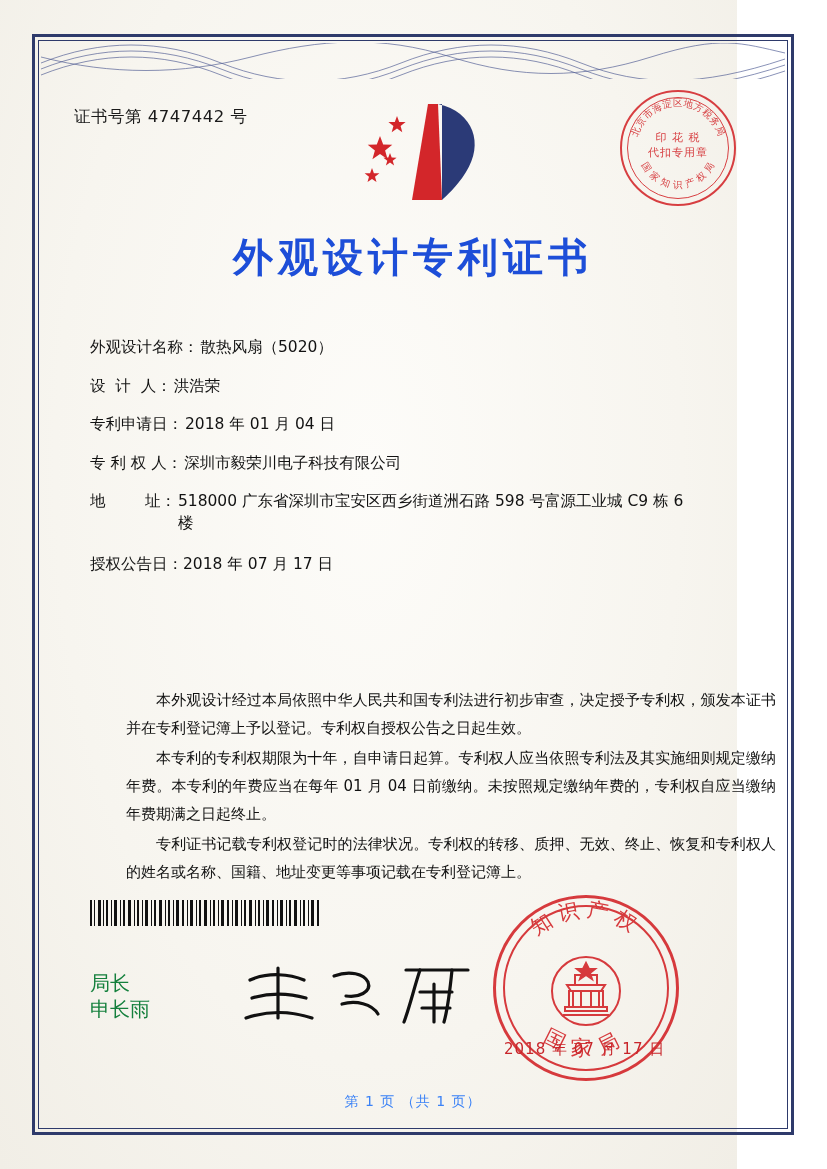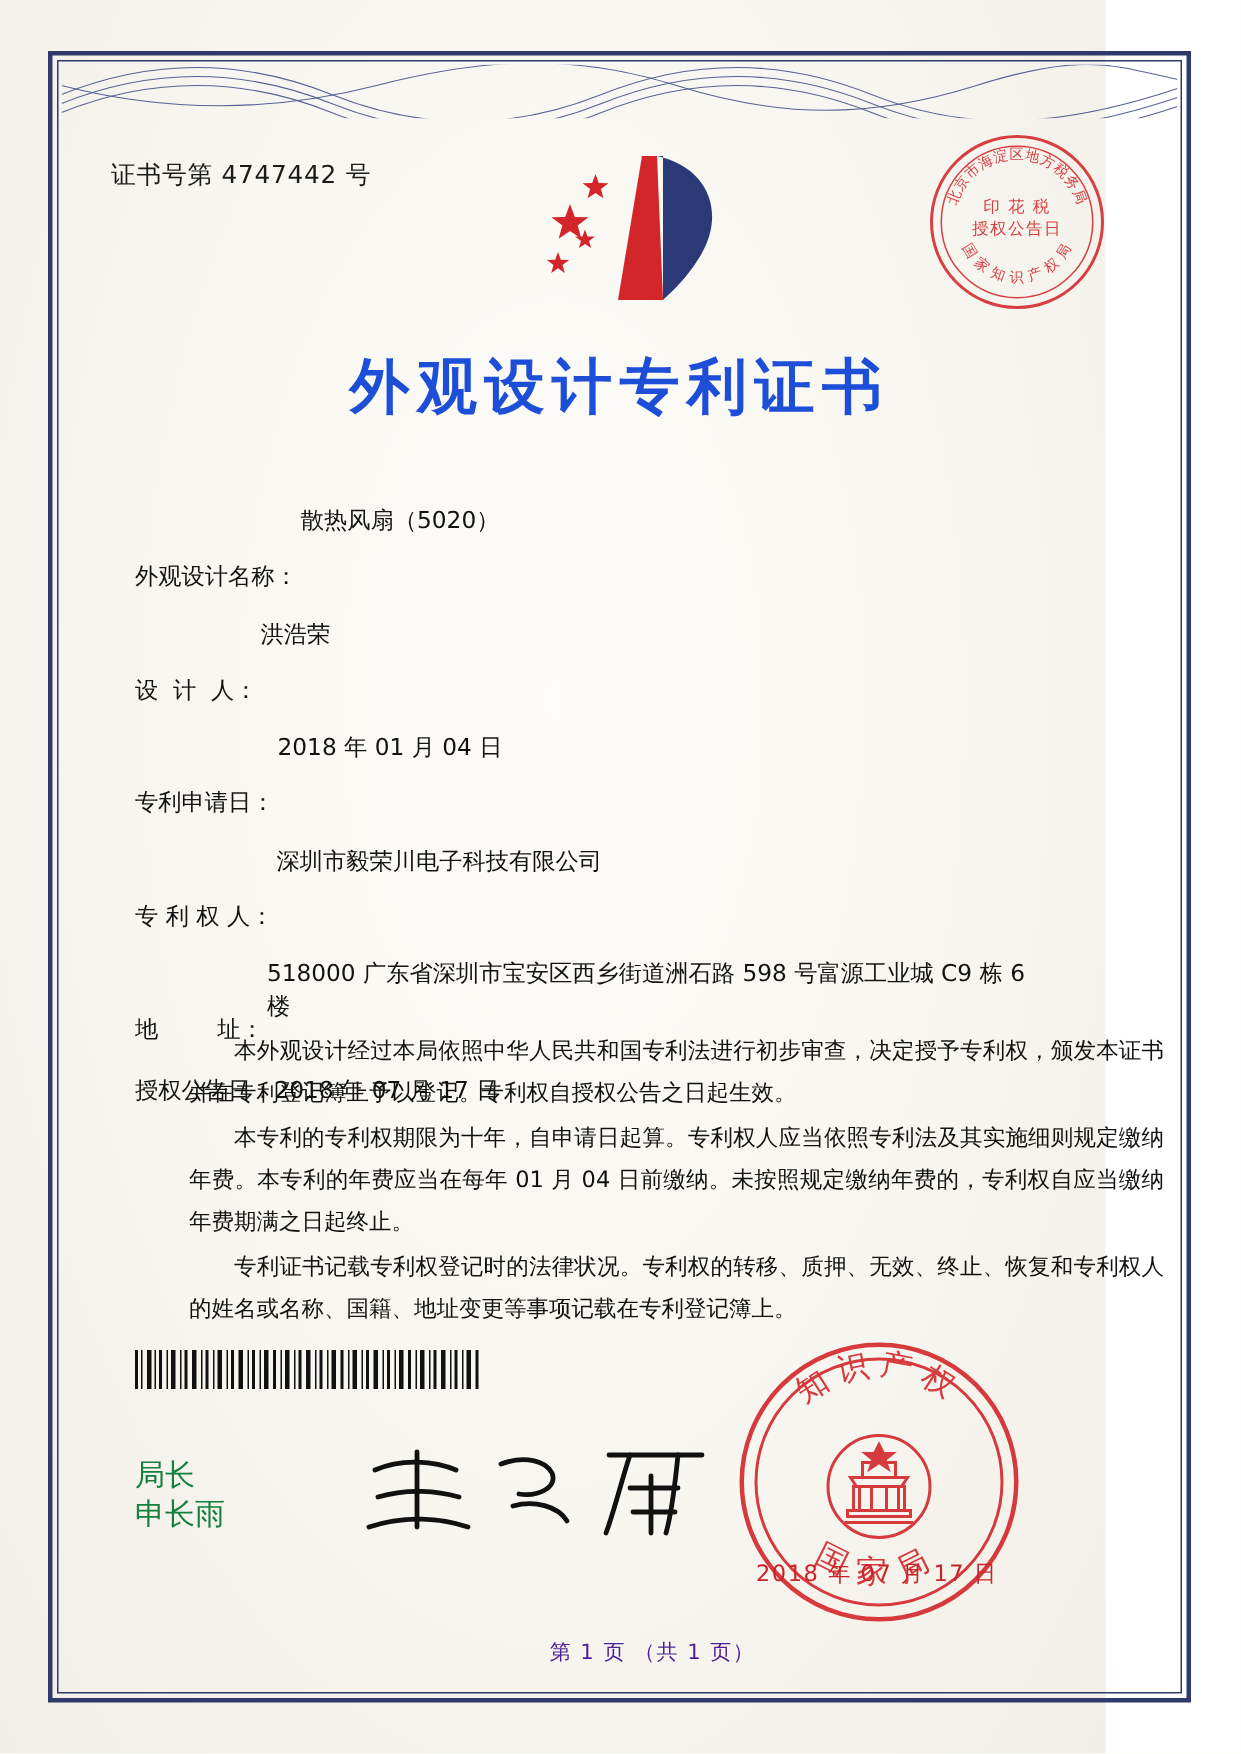--- a/index.html
+++ b/index.html
@@ -132,21 +132,20 @@
     display: flex;
     align-items: flex-start;
     margin-bottom: 16.5px;
     font-size: 15.5px;
     color: #121212;
     line-height: 22px;
   }
   .field-label {
     flex: 0 0 auto;
     white-space: pre;
-    margin-top: 37px;
   }
   .field-value {
     flex: 1 1 auto;
     padding-left: 2px;
   }
   .field-value.wrap {
     max-width: 520px;
   }
 
   .pub-row {
@@ -213,23 +212,22 @@
     color: #c8252a;
     letter-spacing: 1px;
   }
 
   .page-footer {
     position: absolute;
     left: 0; top: 1053px;
     width: 750px;
     text-align: center;
     font-size: 14px;
-    color: #4c1d95;
+    color: #3b82f6;
     letter-spacing: 1px;
-    padding-left: 22px;
   }
 </style>
 </head>
 <body>
 
 <div class="page">
   <div class="page-bg"></div>
 
   <div class="border-outer"></div>
   <div class="border-inner"></div>
@@ -274,21 +272,21 @@
         </defs>
         <text>
           <textPath href="#arcTop" startOffset="50%" text-anchor="middle">北京市海淀区地方税务局</textPath>
         </text>
         <text>
           <textPath href="#arcBot" startOffset="50%" text-anchor="middle">国 家 知 识 产 权 局</textPath>
         </text>
       </svg>
       <div class="mid-lines">
         <div>印 花 税</div>
-        <div>授权公告日</div>
+        <div>代扣专用章</div>
       </div>
     </div>
 
     <div class="title">外观设计专利证书</div>
 
     <div class="fields">
       <div class="field-row">
         <span class="field-label">外观设计名称：</span>
         <span class="field-value">散热风扇（5020）</span>
       </div>

